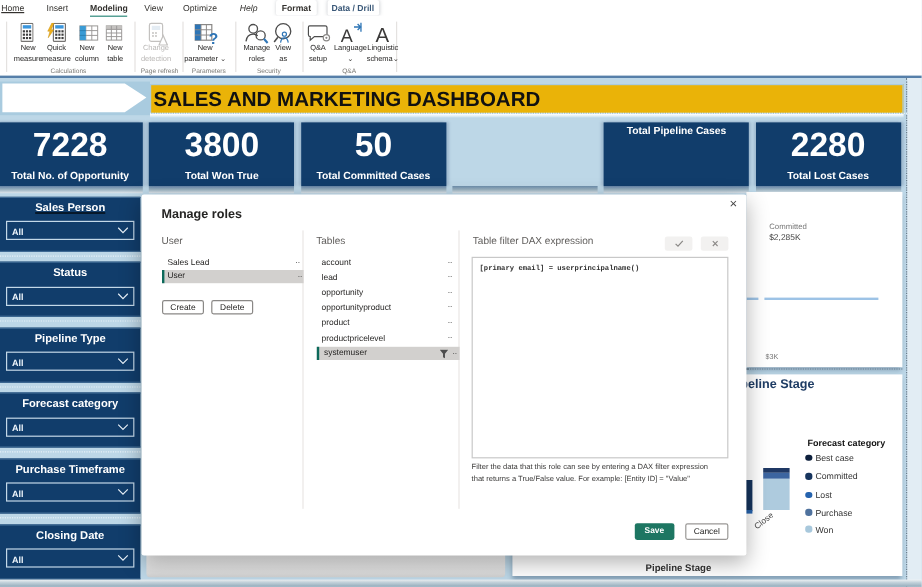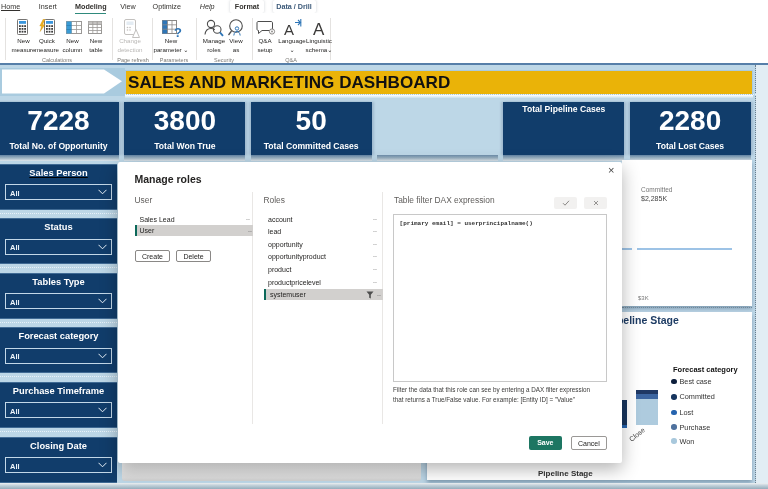--- a/index.html
+++ b/index.html
@@ -244,21 +244,21 @@
   <div class="slicer" style="top:153.1px;">
       <span class="st">Status</span>
     <div class="dd">
         <span>All</span>
         <svg width="9" height="6">
           <path d="M0.5,0.8 L4.5,4.8 L8.5,0.8" stroke="#e8f1f8" stroke-width="1" fill="none"></path>
         </svg>
       </div>
     </div>
   <div class="slicer" style="top:207.7px;">
-      <span class="st">Tables Type</span>
+      <span class="st">Pipeline Type</span>
     <div class="dd">
         <span>All</span>
         <svg width="9" height="6">
           <path d="M0.5,0.8 L4.5,4.8 L8.5,0.8" stroke="#e8f1f8" stroke-width="1" fill="none"></path>
         </svg>
       </div>
     </div>
   <div class="slicer" style="top:262.3px;">
       <span class="st">Forecast category</span>
     <div class="dd">
@@ -322,21 +322,21 @@
     <span class="abs" style="left:252.5px;top:124.6px;font-size:7.3px;color:#333;">Won</span>
     <span class="abs" style="left:111px;top:156.5px;font-size:8px;font-weight:bold;color:#333;">Pipeline Stage</span>
   </div>
   <div id="bottombar"></div>
 </div>
 
 <div id="dialog" class="abs">
   <span class="abs" style="left:490px;top:1.5px;font-size:11px;color:#444;">×</span>
   <span class="abs" style="left:16.5px;top:10.5px;font-size:10.5px;font-weight:bold;color:#252423;">Manage roles</span>
   <span class="colhdr" style="left:16.5px;top:33px;">User</span>
-  <span class="colhdr" style="left:145.5px;top:33px;">Roles</span>
+  <span class="colhdr" style="left:145.5px;top:33px;">Tables</span>
   <span class="colhdr" style="left:276px;top:33px;">Table filter DAX expression</span>
   <div class="vdiv" style="left:134px;"></div>
   <div class="vdiv" style="left:264px;"></div>
 
   <div class="rolerow" style="top:51.5px;border-bottom:1px solid #ededed;">
       <span style="position:absolute;left:5px;top:2px;">Sales Lead</span>
       <span style="position:absolute;right:1px;top:0px;color:#555;">..</span>
     </div>
   <div class="rolerow" style="top:62.8px;height:11.5px;background:#d2d0ce;border-left:2.5px solid #0c695a;">
       <span style="position:absolute;left:3px;top:2px;">User</span>

